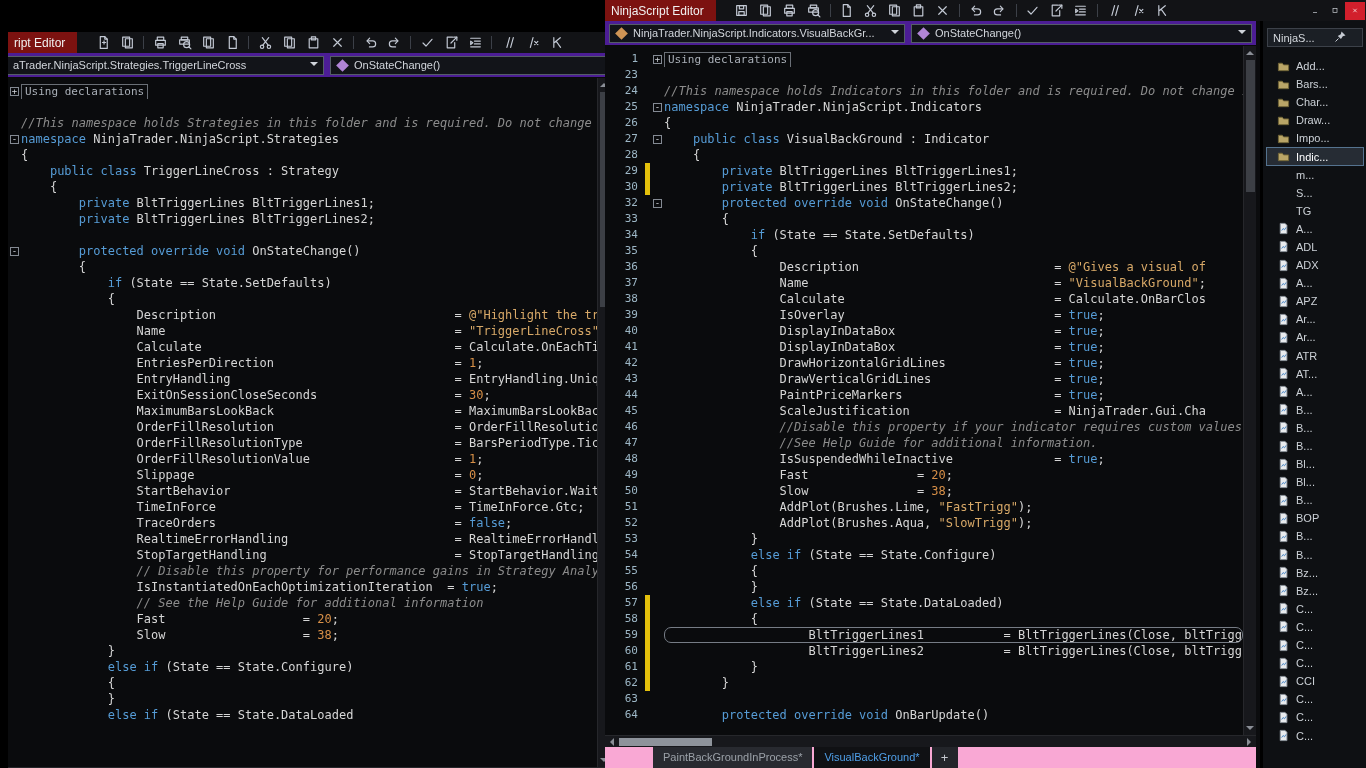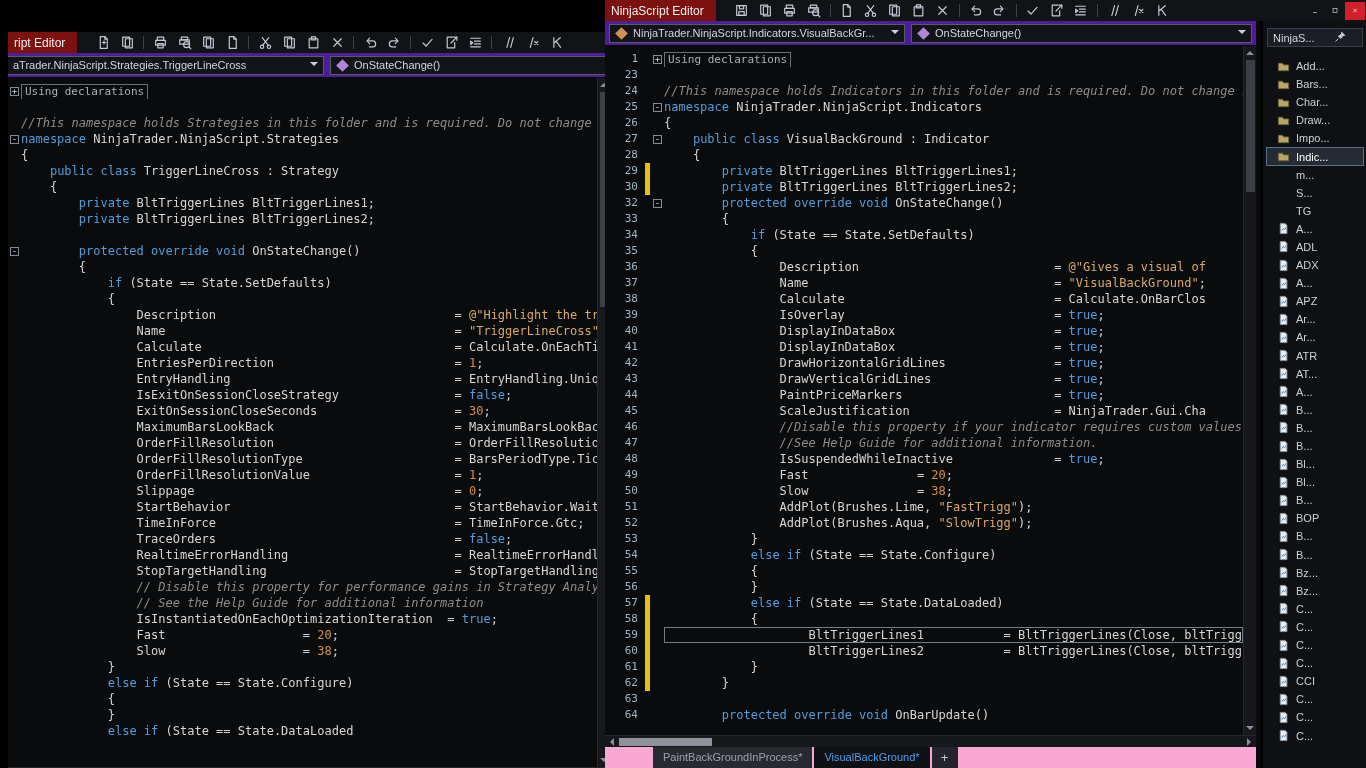--- a/index.html
+++ b/index.html
@@ -44,21 +44,21 @@
   .codearea { position:absolute; top:46px; left:0; height:689px; background:#0a0b0d; overflow:hidden; padding-top:5px; }
   #win-left .codearea { width:589px; }
   #win-right .codearea { width:638px; padding-left:10px; }
   .cl { display:flex; height:16px; }
   .ln { width:30px; flex:none; text-align:right; padding-right:7px; color:var(--line-number); font:11px/16px "DejaVu Sans Mono", monospace; }
   .chg { width:5px; flex:none; margin-right:1px; }
   .chg.on { background:var(--change-bar); }
   .fold { width:13px; flex:none; display:flex; align-items:center; justify-content:center; }
   .fbox { width:9px; height:9px; border:1px solid #848a93; background:#0a0b0d; color:#d0d4da; font:9px/7px "DejaVu Sans Mono", monospace; text-align:center; }
   .txt { flex:1; margin:0; font:12px/16px "DejaVu Sans Mono", monospace; color:#d6d6d6; white-space:pre; overflow:hidden; }
-  .cl.sel .txt { outline:1px solid #767c85; outline-offset:-1px; }
+  .cl.sel .txt { outline:1px solid #767c85; outline-offset:-1px;border-radius:7px; }
   .tk-p { color:#d6d6d6; }
   .tk-k { color:var(--keyword); }
   .tk-s { color:var(--string); }
   .tk-n { color:var(--number); }
   .tk-c { color:var(--comment); font-style:italic; }
   .regionbox { border:1px solid #6a6f76; color:#aab0b8; padding:0 3px 1px 3px; font:11px/11px "DejaVu Sans Mono", monospace;text-align:center; }
 
   
   .vscroll { position:absolute; top:46px; width:13px; height:689px; background:#17181c; border-left:1px solid #26272b; }
   #win-left .vscroll { left:589px; }
@@ -314,24 +314,20 @@
       <div class="cl">
         <span class="fold"></span>
         <pre class="txt">                <span class="tk-p">EntriesPerDirection</span>                         <span class="tk-p">= </span><span class="tk-n">1</span><span class="tk-p">;</span></pre>
       </div>
       <div class="cl">
         <span class="fold"></span>
         <pre class="txt">                <span class="tk-p">EntryHandling</span>                               <span class="tk-p">= EntryHandling.UniqueEn</span></pre>
       </div>
       <div class="cl">
         <span class="fold"></span>
-        <pre class="txt">                <span class="tk-p">IsExitOnSessionCloseStrategy</span>                <span class="tk-p">= </span><span class="tk-k">false</span><span class="tk-p">;</span></pre>
-      </div>
-      <div class="cl">
-        <span class="fold"></span>
         <pre class="txt">                <span class="tk-p">ExitOnSessionCloseSeconds</span>                   <span class="tk-p">= </span><span class="tk-n">30</span><span class="tk-p">;</span></pre>
       </div>
       <div class="cl">
         <span class="fold"></span>
         <pre class="txt">                <span class="tk-p">MaximumBarsLookBack</span>                         <span class="tk-p">= MaximumBarsLookBack.Tw</span></pre>
       </div>
       <div class="cl">
         <span class="fold"></span>
         <pre class="txt">                <span class="tk-p">OrderFillResolution</span>                         <span class="tk-p">= OrderFillResolution.Hi</span></pre>
       </div>
@@ -366,25 +362,25 @@
       <div class="cl">
         <span class="fold"></span>
         <pre class="txt">                <span class="tk-p">StopTargetHandling</span>                          <span class="tk-p">= StopTargetHandling.Per</span></pre>
       </div>
       <div class="cl">
         <span class="fold"></span>
         <pre class="txt">                <span class="tk-c">// Disable this property for performance gains in Strategy Analyzer</span></pre>
       </div>
       <div class="cl">
         <span class="fold"></span>
+        <pre class="txt">                <span class="tk-p">IsInstantiatedOnEachOptimizationIteration</span>  <span class="tk-p">= </span><span class="tk-k">true</span><span class="tk-p">;</span></pre>
+      </div>
+      <div class="cl">
+        <span class="fold"></span>
         <pre class="txt">                <span class="tk-c">// See the Help Guide for additional information</span></pre>
-      </div>
-      <div class="cl">
-        <span class="fold"></span>
-        <pre class="txt">                <span class="tk-p">IsInstantiatedOnEachOptimizationIteration</span>  <span class="tk-p">= </span><span class="tk-k">true</span><span class="tk-p">;</span></pre>
       </div>
       <div class="cl">
         <span class="fold"></span>
         <pre class="txt">                <span class="tk-p">Fast</span>                   <span class="tk-p">= </span><span class="tk-n">20</span><span class="tk-p">;</span></pre>
       </div>
       <div class="cl">
         <span class="fold"></span>
         <pre class="txt">                <span class="tk-p">Slow</span>                   <span class="tk-p">= </span><span class="tk-n">38</span><span class="tk-p">;</span></pre>
       </div>
       <div class="cl">

